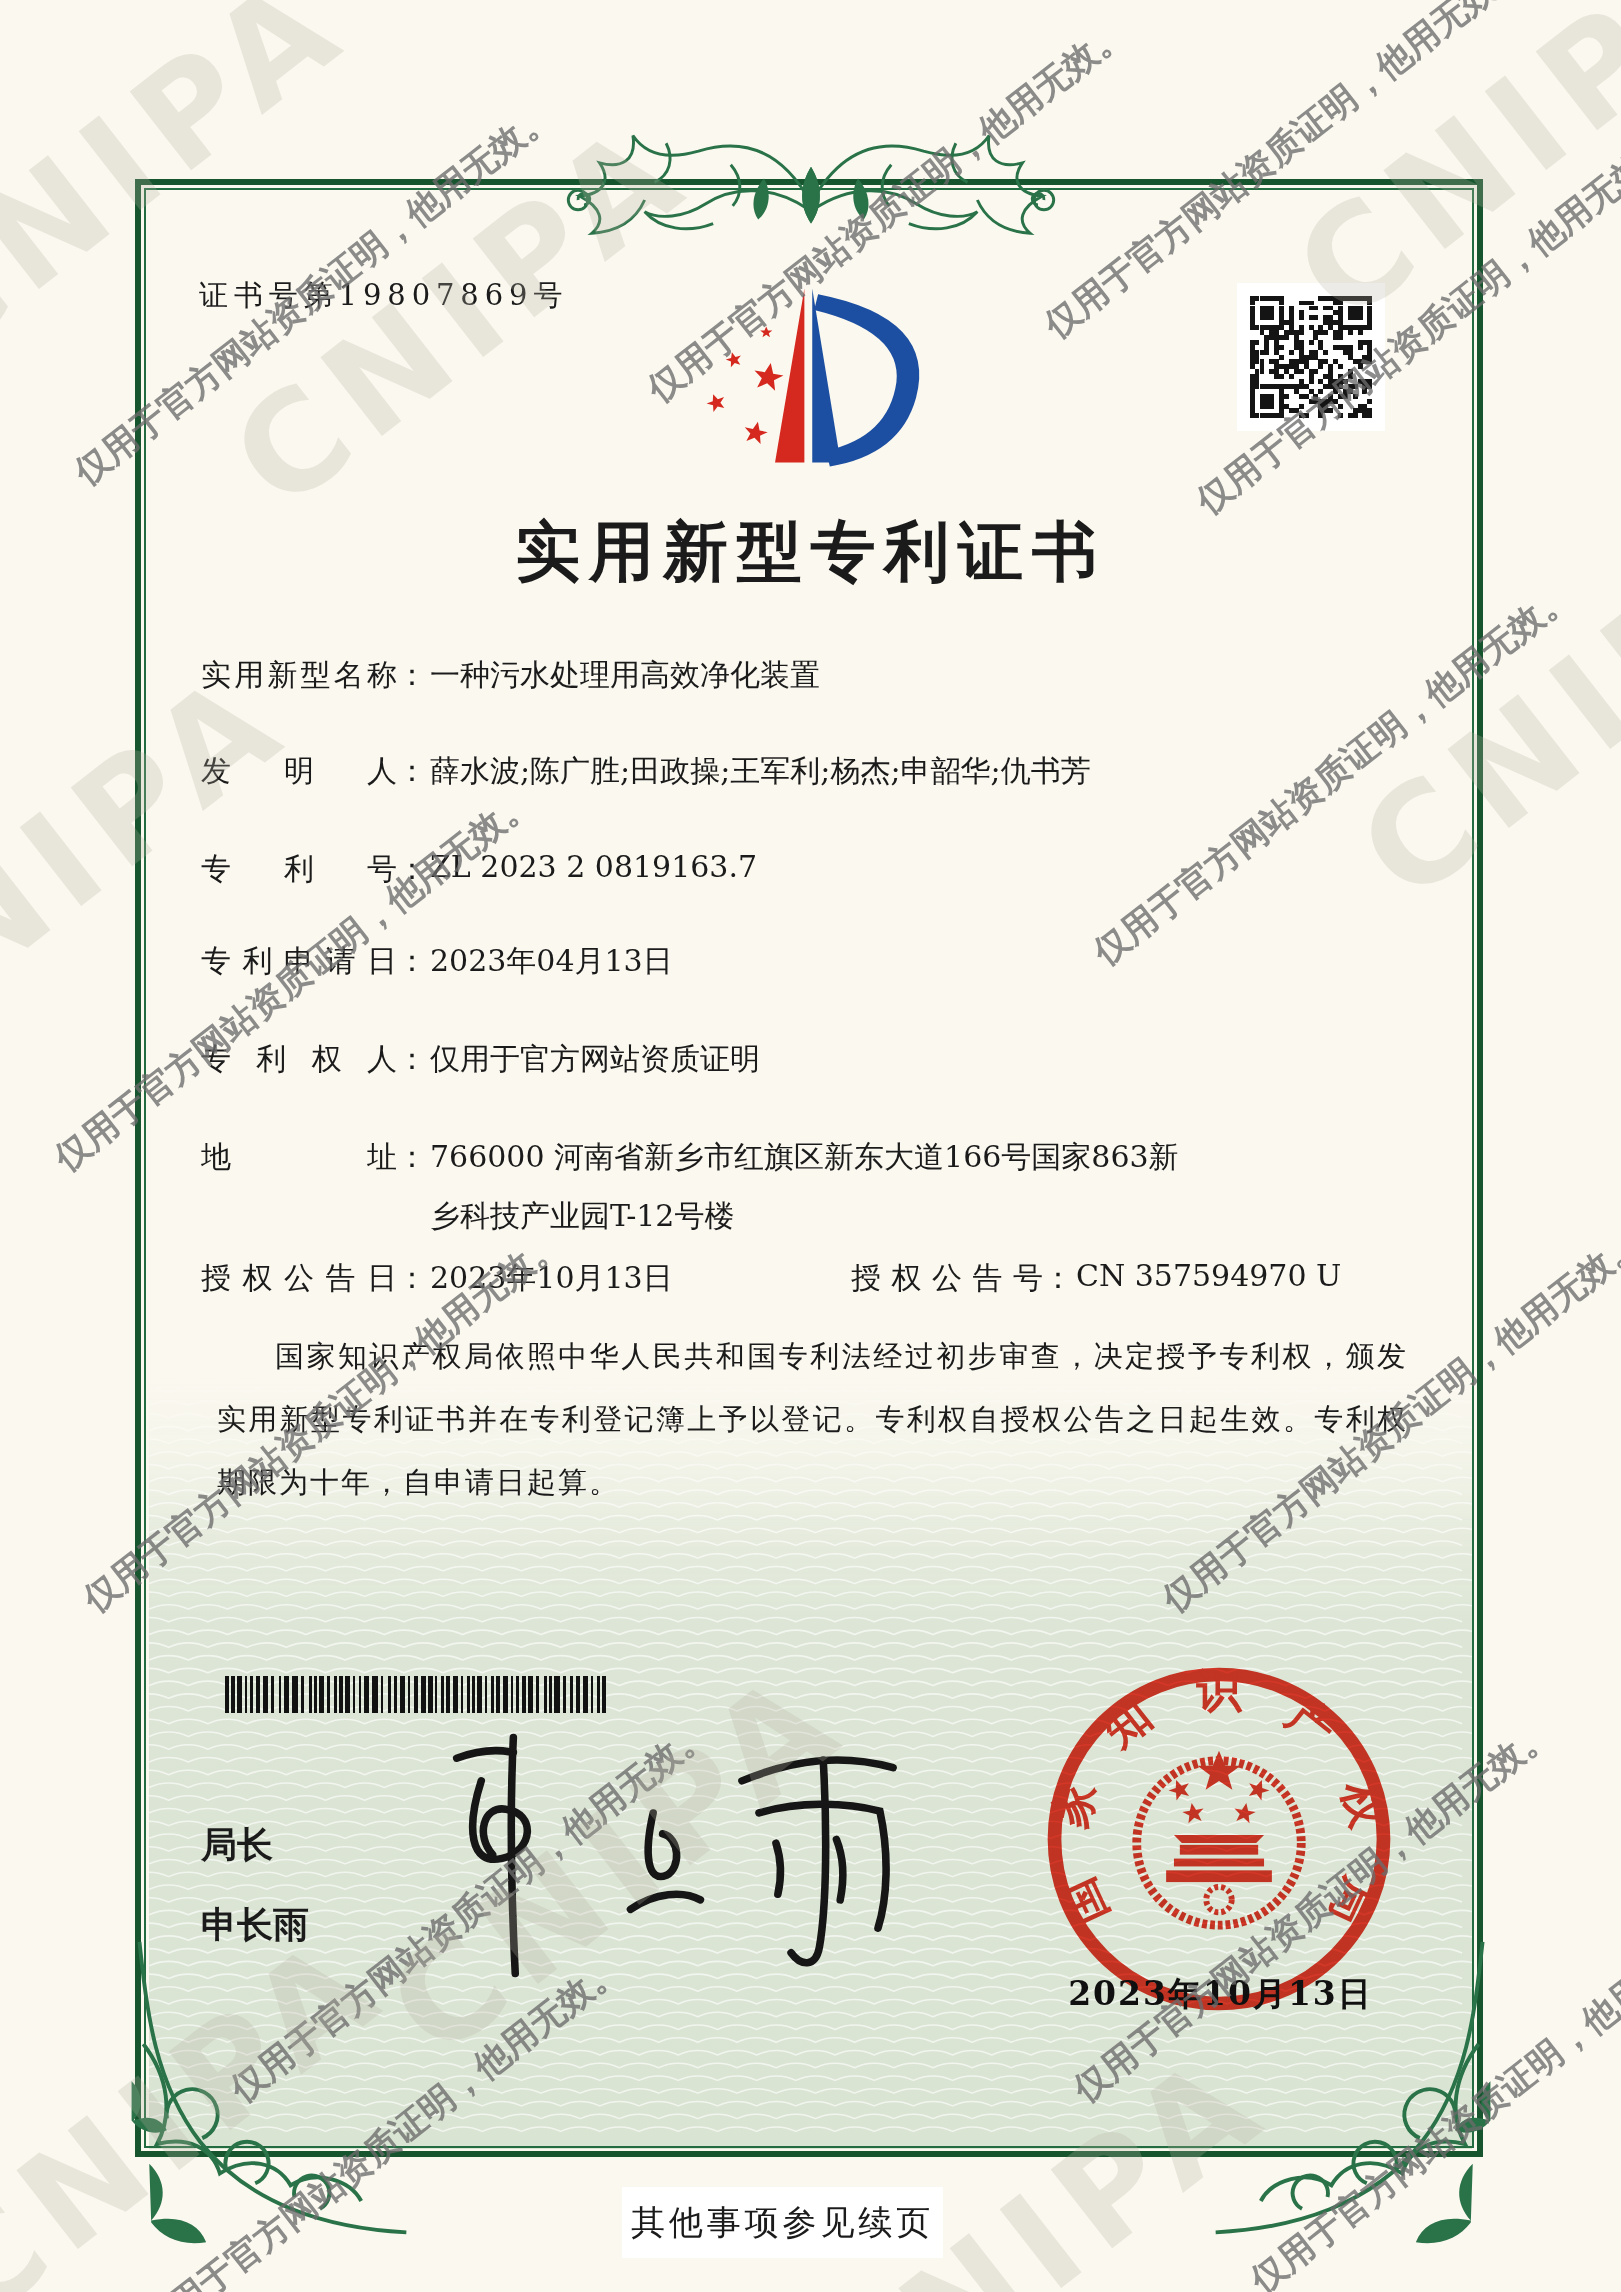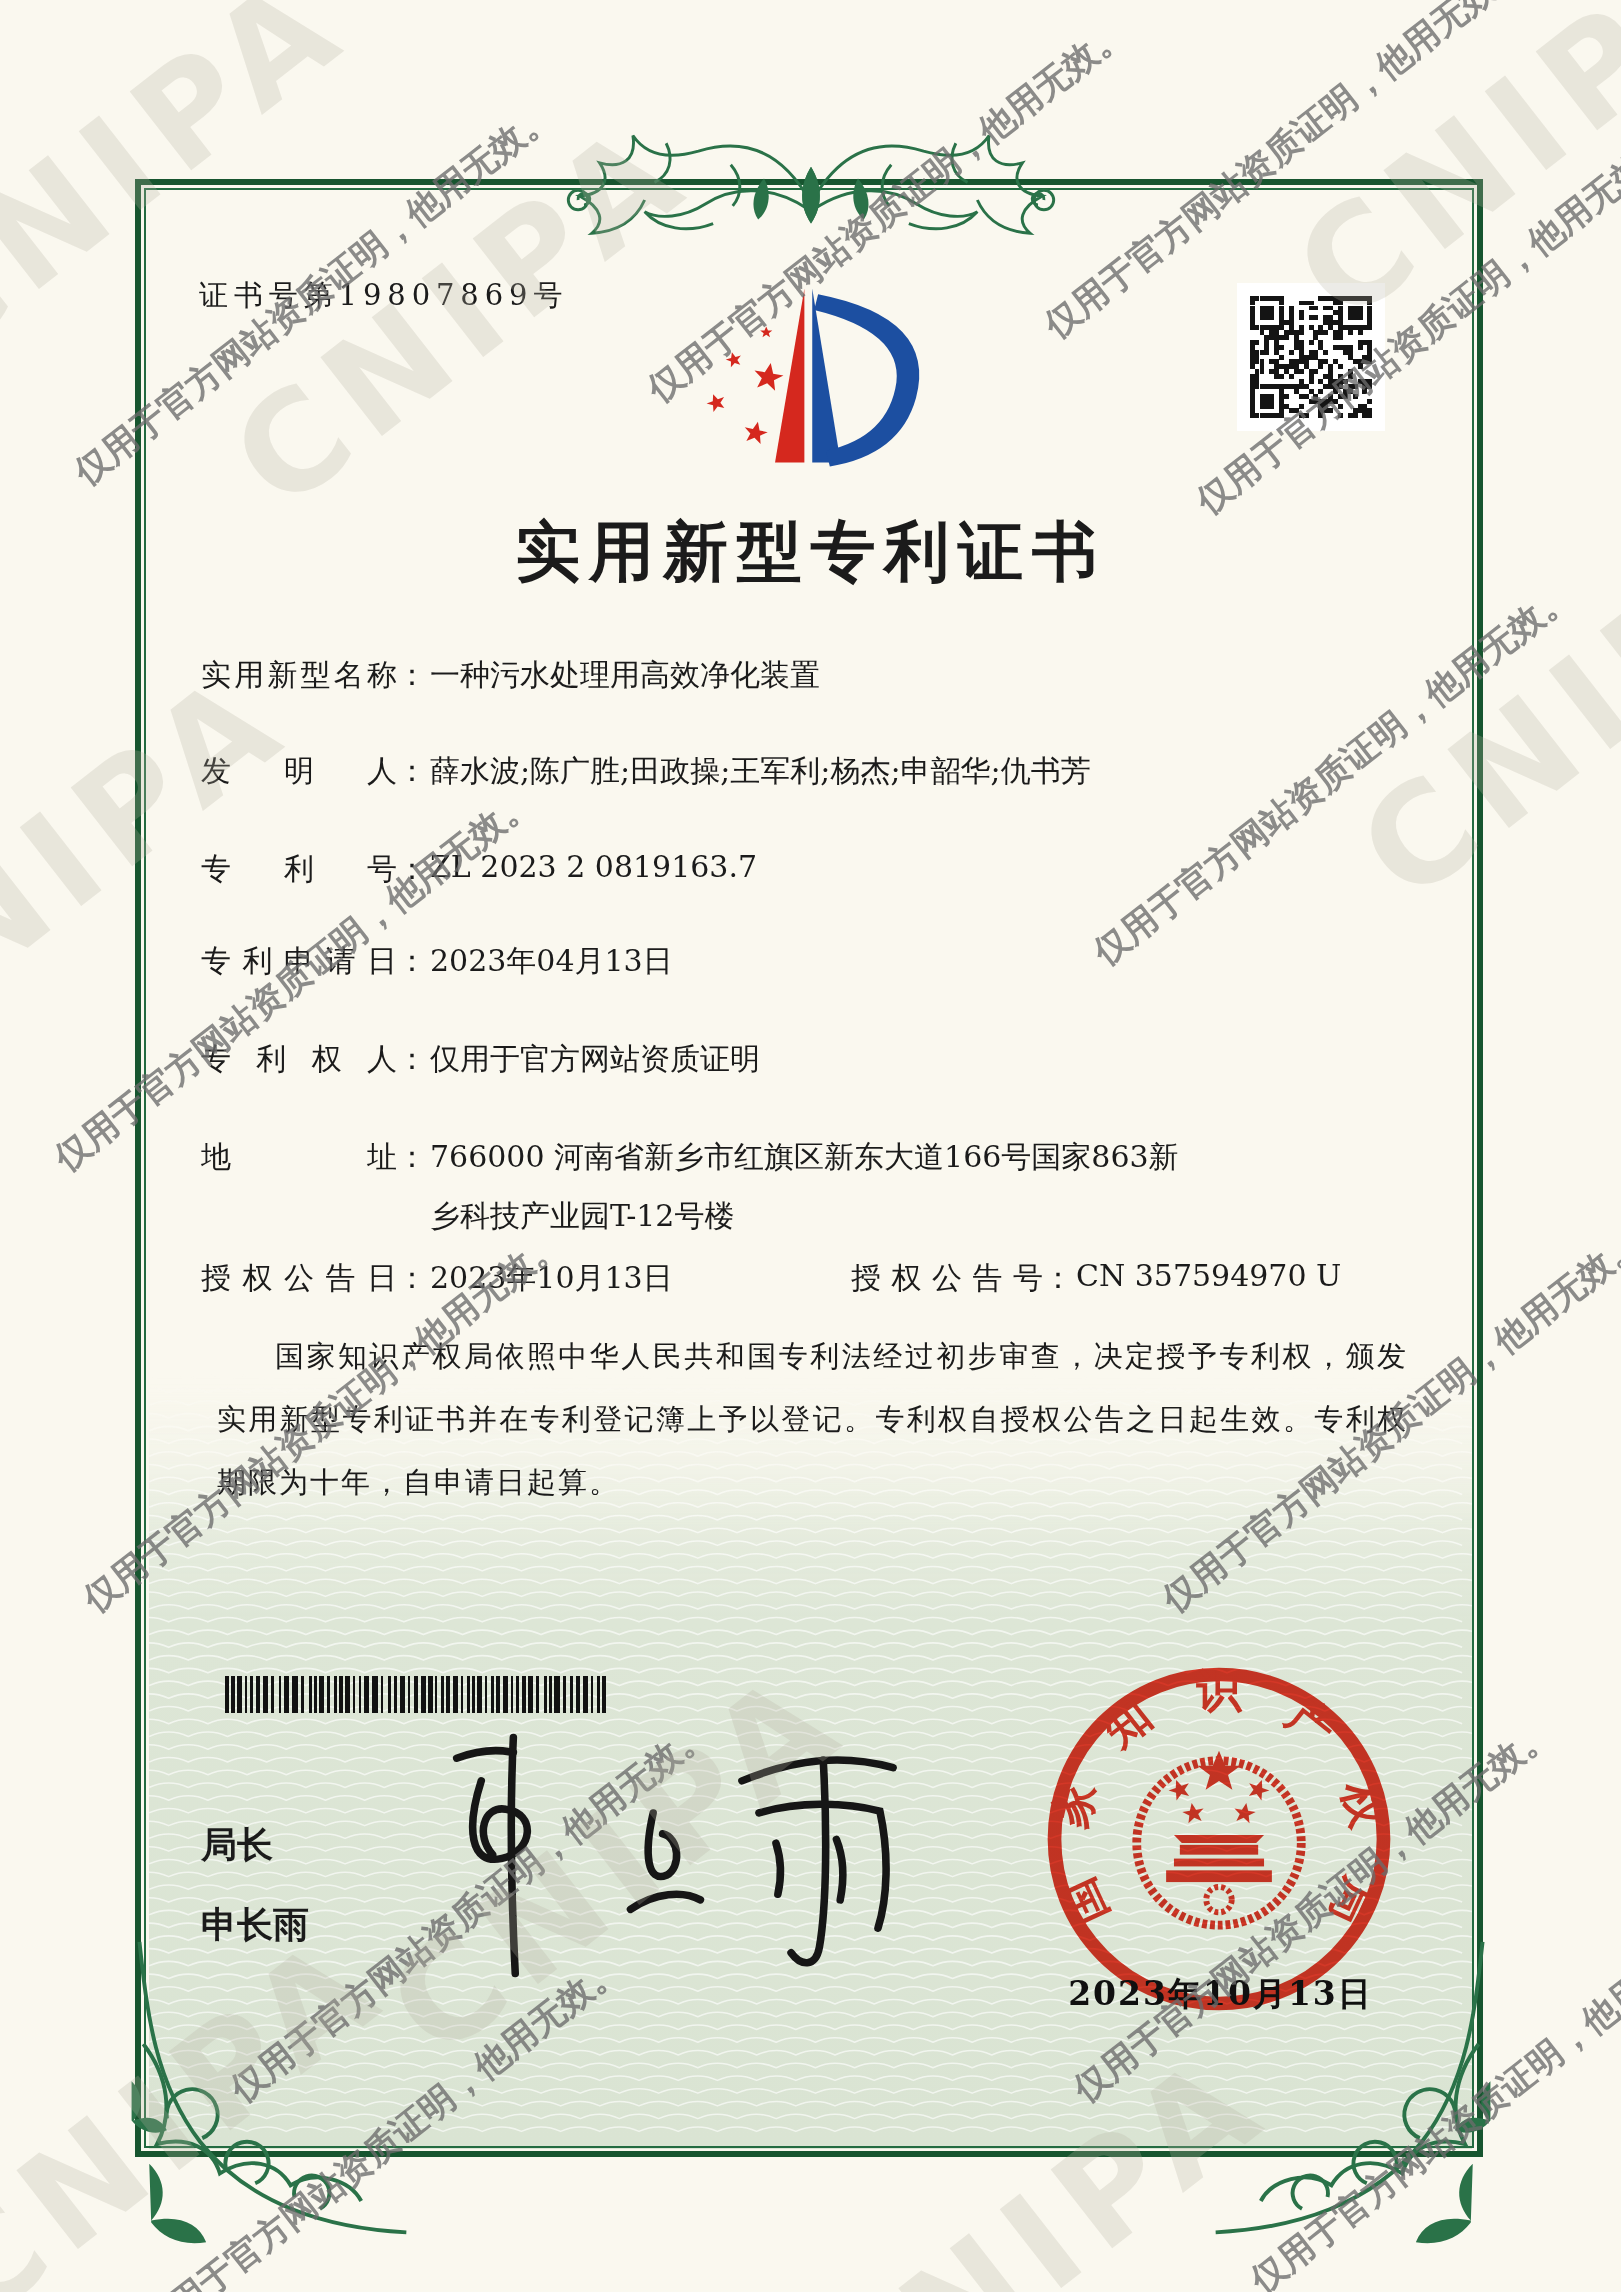--- a/index.html
+++ b/index.html
@@ -748,20 +748,23 @@
   <text x="68.7421409630156" y="249.4760835967351" fill="#de2a18" font-size="46" font-weight="bold" text-anchor="middle" transform="rotate(-115 68.7421409630156 249.4760835967351)">国</text>
       <text x="59.66589760114397" y="160.6362415790281" fill="#de2a18" font-size="46" font-weight="bold" text-anchor="middle" transform="rotate(-76.66666666666666 59.66589760114397 160.6362415790281)">家</text>
       <text x="107.6479731875167" y="85.31946957093766" fill="#de2a18" font-size="46" font-weight="bold" text-anchor="middle" transform="rotate(-38.333333333333314 107.6479731875167 85.31946957093766)">知</text>
       <text x="192" y="56" fill="#de2a18" font-size="46" font-weight="bold" text-anchor="middle" transform="rotate(0 192 56)">识</text>
       <text x="276.35202681248336" y="85.31946957093771" fill="#de2a18" font-size="46" font-weight="bold" text-anchor="middle" transform="rotate(38.33333333333334 276.35202681248336 85.31946957093771)">产</text>
       <text x="324.3341023988561" y="160.6362415790282" fill="#de2a18" font-size="46" font-weight="bold" text-anchor="middle" transform="rotate(76.66666666666669 324.3341023988561 160.6362415790282)">权</text>
       <text x="315.25785903698437" y="249.47608359673512" fill="#de2a18" font-size="46" font-weight="bold" text-anchor="middle" transform="rotate(115 315.25785903698437 249.47608359673512)">局</text>
     </svg>
   <div class="abs sealdate">2023年10月13日</div>
 
+  <div class="abs contbox">
+    <span>其他事项参见续页</span>
+  </div>
 
   <div class="wm-layer">
       <span class="wmt" style="left: 314px; top: 294px;">仅用于官方网站资质证明，他用无效。</span>
       <span class="wmt" style="left: 887px; top: 211px;">仅用于官方网站资质证明，他用无效。</span>
       <span class="wmt" style="left: 1284px; top: 147px;">仅用于官方网站资质证明，他用无效。</span>
       <span class="wmt" style="left: 1436px; top: 323px;">仅用于官方网站资质证明，他用无效。</span>
       <span class="wmt" style="left: 294px; top: 980px;">仅用于官方网站资质证明，他用无效。</span>
       <span class="wmt" style="left: 1333px; top: 774px;">仅用于官方网站资质证明，他用无效。</span>
       <span class="wmt" style="left: 323px; top: 1421px;">仅用于官方网站资质证明，他用无效。</span>
       <span class="wmt" style="left: 1402px; top: 1421px;">仅用于官方网站资质证明，他用无效。</span>

